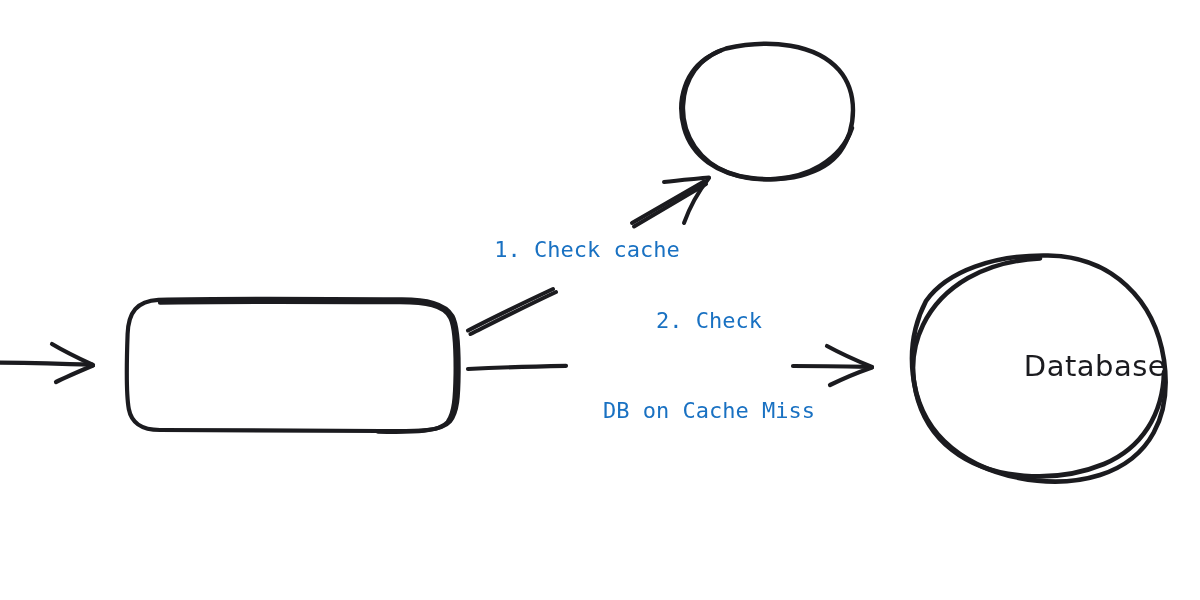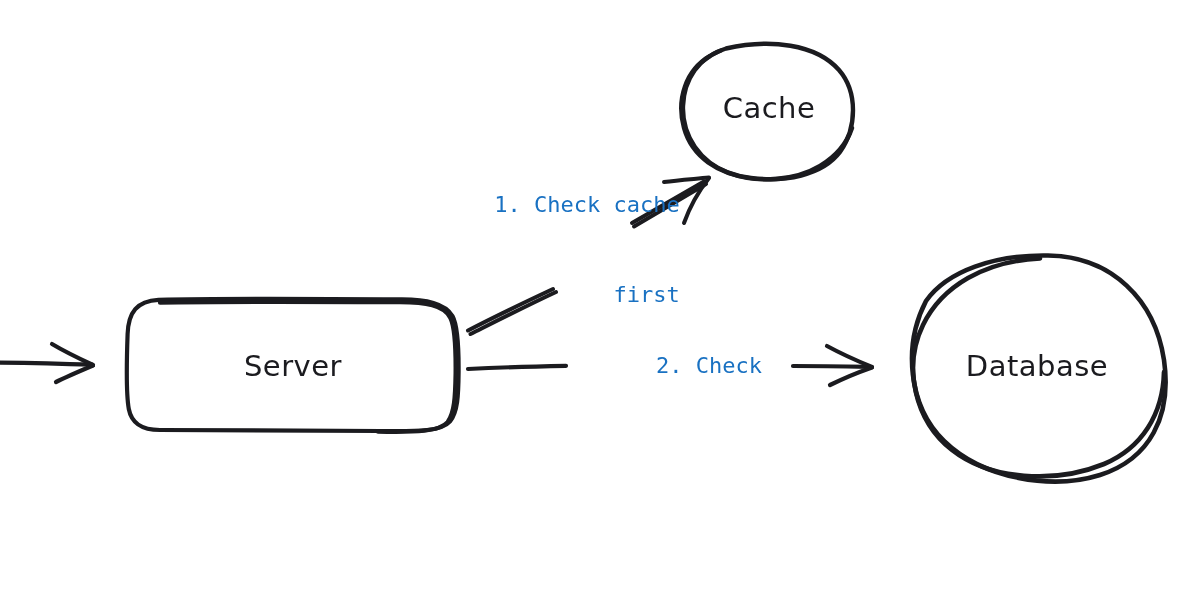--- a/index.html
+++ b/index.html
@@ -129,28 +129,26 @@
     <g fill="none" stroke="#1b1b1f" stroke-width="4.2" stroke-linecap="round" stroke-linejoin="round">
       <path d="M468 369 C 492 367.8, 524 366.6, 566 365.8"></path>
       <path d="M793 366 C 820 366, 846 366.4, 869 366.8"></path>
       <g>
         <path d="M827 346 C 838 352, 855 360, 872 367"></path>
         <path d="M830 385 C 841 379.5, 856 373, 872 367.4"></path>
       </g>
     </g>
   </svg>
 
-  <div class="node-label" style="left:293px; top:366px;">Server</div>
 
-  <div class="node-label" style="left:769px; top:108px;">Cache</div>
 
-  <div class="node-label" style="left:1037px; top:366px;">Database</div>
+  <div class="node-label" style="left:1095px; top:366px;">Database</div>
 
   <div class="edge-label" style="left:587px; top:250px;text-align:right;">
     <span>1. Check cache</span>
-    <span>first</span>
   </div>
 
   <div class="edge-label" style="left:709px; top:366px;">
     <span>2. Check</span>
+    <span>DB on Cache Miss</span>
   </div>
 
 </div>
 
 </body></html>

